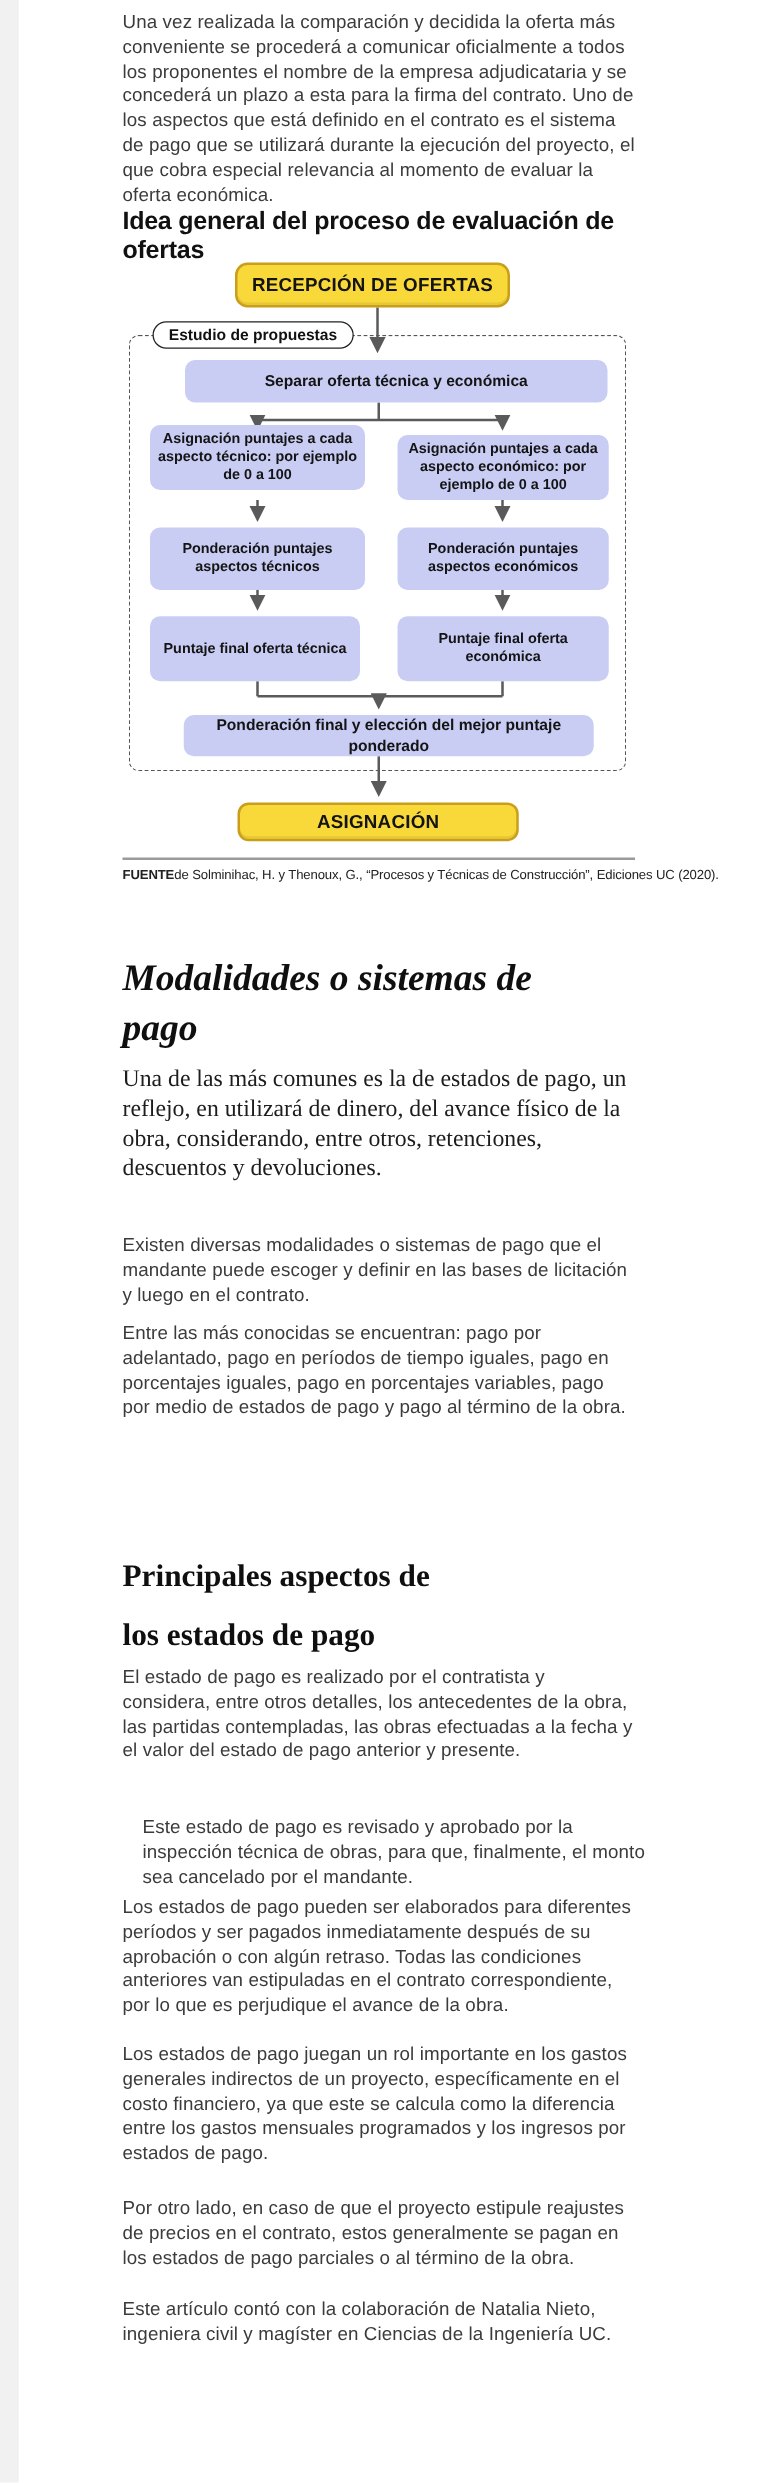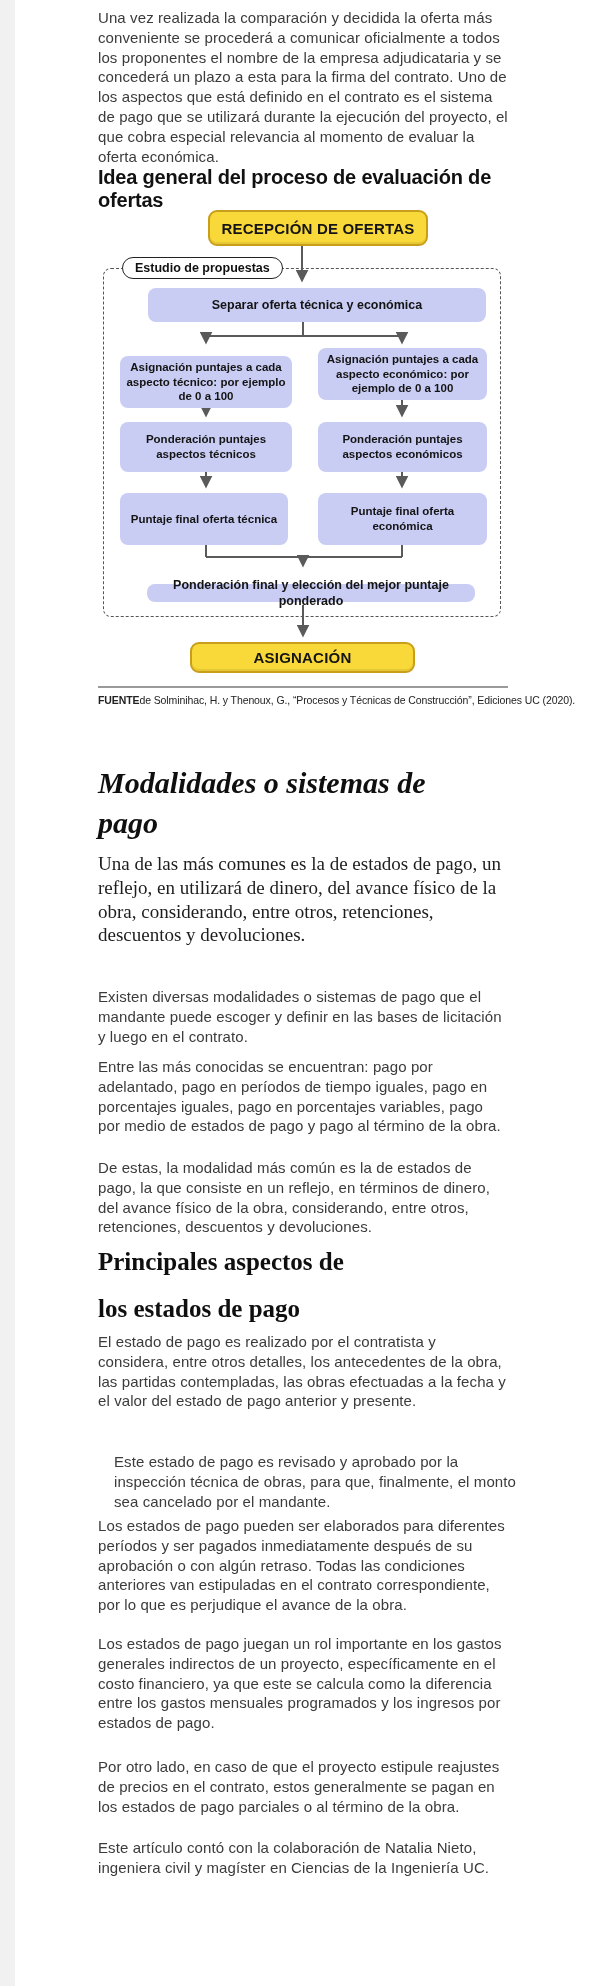--- a/index.html
+++ b/index.html
@@ -116,54 +116,53 @@
         <path d="M304,272 V286" marker-end="url(#arr)"></path>
         <path d="M108,345 V357 M304,345 V357 M108,357 H304"></path>
         <path d="M205,357 V365" marker-end="url(#arr)"></path>
         <path d="M205,405 V435" marker-end="url(#arr)"></path>
       </g>
     </svg>
 
     <div class="group-box"></div>
     <div class="group-label">Estudio de propuestas</div>
 
-    <div class="node node-accent" style="left:110px; top:10px; width:220px; height:36px;">RECEPCIÓN DE OFERTAS</div>
+    <div class="node node-accent" style="left:90px; top:10px; width:220px; height:36px;border-radius:10px;">RECEPCIÓN DE OFERTAS</div>
 
     <div class="node node-process node-sep" style="left:50px; top:88px; width:338px; height:34px;">Separar oferta técnica y económica</div>
 
-    <div class="node node-process" style="left:22px; top:156px; width:172px; height:52px;">Asignación puntajes a cada aspecto técnico: por ejemplo de 0 a 100</div>
+    <div class="node node-process" style="left:22px; top:140px; width:172px; height:52px;">Asignación puntajes a cada aspecto técnico: por ejemplo de 0 a 100</div>
     <div class="node node-process" style="left:220px; top:148px; width:169px; height:52px;">Asignación puntajes a cada aspecto económico: por ejemplo de 0 a 100</div>
 
     <div class="node node-process" style="left:22px; top:222px; width:172px; height:50px;">Ponderación puntajes aspectos técnicos</div>
     <div class="node node-process" style="left:220px; top:222px; width:169px; height:50px;">Ponderación puntajes aspectos económicos</div>
 
     <div class="node node-process" style="left:22px; top:293px; width:168px; height:52px;">Puntaje final oferta técnica</div>
     <div class="node node-process" style="left:220px; top:293px; width:169px; height:52px;">Puntaje final oferta económica</div>
 
-    <div class="node node-process node-final" style="left:49px; top:384px; width:328px; height:18px;">Ponderación final y elección del mejor puntaje ponderado</div>
+    <div class="node node-process node-final" style="left:49px; top:372px; width:328px; height:33px;">Ponderación final y elección del mejor puntaje ponderado</div>
 
     <div class="node node-accent" style="left:92px; top:442px; width:225px; height:31px;">ASIGNACIÓN</div>
   </div>
 
   <div class="source-block">
     <span class="src-label">FUENTE</span><span>de Solminihac, H. y Thenoux, G., “Procesos y Técnicas de Construcción”, Ediciones UC (2020).</span>
   </div>
 
   <h1 class="col article-h" style="top:763px;">
     <span>Modalidades o sistemas de</span>
     <span>pago</span>
   </h1>
 
   <p class="col lead" style="top:852px; margin:0;">Una de las más comunes es la de estados de pago, un reflejo, en utilizará de dinero, del avance físico de la obra, considerando, entre otros, retenciones, descuentos y devoluciones.</p>
 
   <p class="col para" style="top:987px; margin:0;">Existen diversas modalidades o sistemas de pago que el mandante puede escoger y definir en las bases de licitación y luego en el contrato.</p>
 
   <p class="col para" style="top:1057px; margin:0;">Entre las más conocidas se encuentran: pago por adelantado, pago en períodos de tiempo iguales, pago en porcentajes iguales, pago en porcentajes variables, pago por medio de estados de pago y pago al término de la obra.</p>
 
-  <p class="col para" style="top:1158px; margin:0;">De estas, la modalidad más común es la de estados de pago, la que consiste en un reflejo, en términos de dinero, del avance físico de la obra, considerando, entre otros, retenciones, descuentos y devoluciones.</p>
 
   <h2 class="col article-h" style="top:1238px;">
     <span>Principales aspectos de</span>
     <span>los estados de pago</span>
   </h2>
 
   <p class="col para" style="top:1332px; margin:0;">El estado de pago es realizado por el contratista y considera, entre otros detalles, los antecedentes de la obra, las partidas contempladas, las obras efectuadas a la fecha y el valor del estado de pago anterior y presente.</p>
 
   <p class="col para" style="top:1436px; margin:16px;">Este estado de pago es revisado y aprobado por la inspección técnica de obras, para que, finalmente, el monto sea cancelado por el mandante.</p>
 

